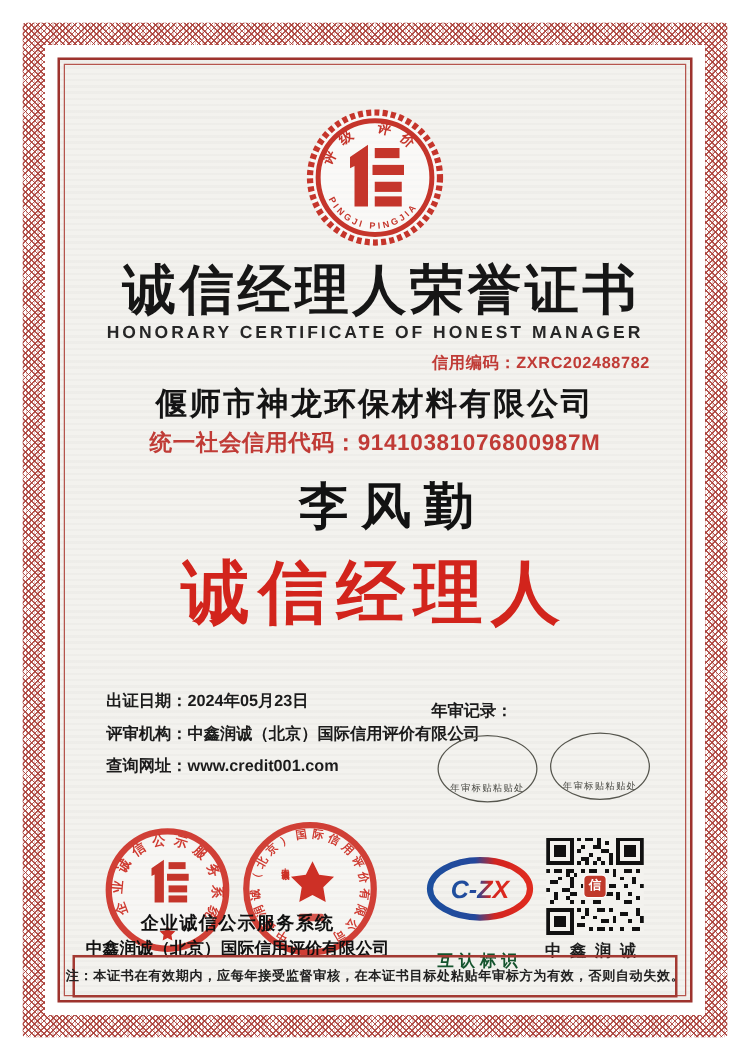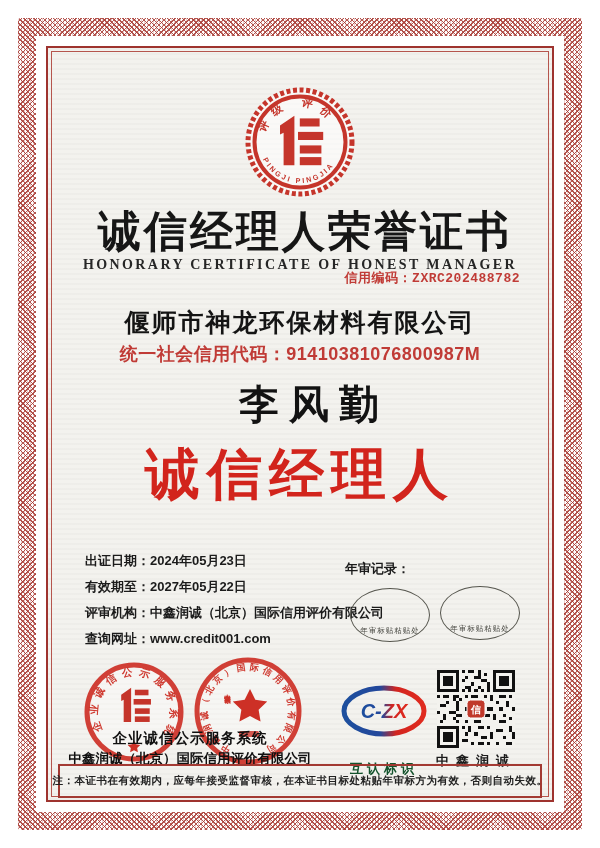--- a/index.html
+++ b/index.html
@@ -16,22 +16,22 @@
   .frame-outer{position:absolute;inset:46px;border:2.5px solid #9e332e;
     background:
       repeating-linear-gradient(0deg, rgba(90,90,90,.03) 0 2px, transparent 2px 5px),
       #f3f2ee;}
   .frame-inner{position:absolute;inset:51px;border:1px solid #b5554d;}
   
   .abs{position:absolute;}
   .center{left:0;right:0;text-align:center;}
   .title{top:203px;font-size:43px;font-weight:900;color:#161616;letter-spacing:3px;
          font-family:"DejaVu Sans","Liberation Sans",sans-serif;padding-left:10px;}
-  .subtitle{top:257px;font-size:14px;font-weight:700;color:#262626;letter-spacing:2.4px;font-family:Liberation Serif, serif;}
-  .credit-line{top:269px;right:80px;font-size:13px;font-weight:700;color:#c03b36;letter-spacing:.5px;font-family:Liberation Mono, monospace;}
+  .subtitle{top:257px;font-size:14px;font-weight:700;color:#262626;letter-spacing:2.4px;}
+  .credit-line{top:281px;right:80px;font-size:13px;font-weight:700;color:#c03b36;letter-spacing:.5px;}
   .company{top:306px;font-size:25px;font-weight:700;color:#141414;letter-spacing:2px;}
   .social{top:342px;font-size:18px;font-weight:700;color:#c03b36;letter-spacing:.5px;}
   .honoree{top:377px;font-size:40px;font-weight:900;color:#121212;letter-spacing:10px;padding-left:28px;}
   .honor-title{top:438px;font-size:55px;font-weight:900;color:#d2241c;letter-spacing:7px;}
   .info{left:85px;top:548px;font-size:13px;font-weight:700;color:#1b1b1b;}
   .info-row{height:26px;line-height:26px;white-space:nowrap;}
   .review-label{left:345px;top:560px;font-size:13px;font-weight:700;color:#1b1b1b;}
   .sticker{width:78px;height:52px;border:1.5px solid #56564e;border-radius:50%;
            display:flex;align-items:center;justify-content:center;}
   .sticker span{font-size:7.5px;color:#4a4a44;letter-spacing:1px;margin-top:32px;}
@@ -98,23 +98,20 @@
   <div class="abs center social">
     <span>统一社会信用代码：</span><span>91410381076800987M</span>
   </div>
 
   <div class="abs center honoree">李风勤</div>
   <div class="abs center honor-title">诚信经理人</div>
 
   <div class="abs info">
     <div class="info-row">
       <span>出证日期：</span><span>2024年05月23日</span>
-    </div>
-    <div class="info-row">
-      <span>有效期至：</span><span>2027年05月22日</span>
     </div>
     <div class="info-row">
       <span>评审机构：</span><span>中鑫润诚（北京）国际信用评价有限公司</span>
     </div>
     <div class="info-row">
       <span>查询网址：</span><span>www.credit001.com</span>
     </div>
   </div>
 
   <div class="abs review-label">年审记录：</div>

